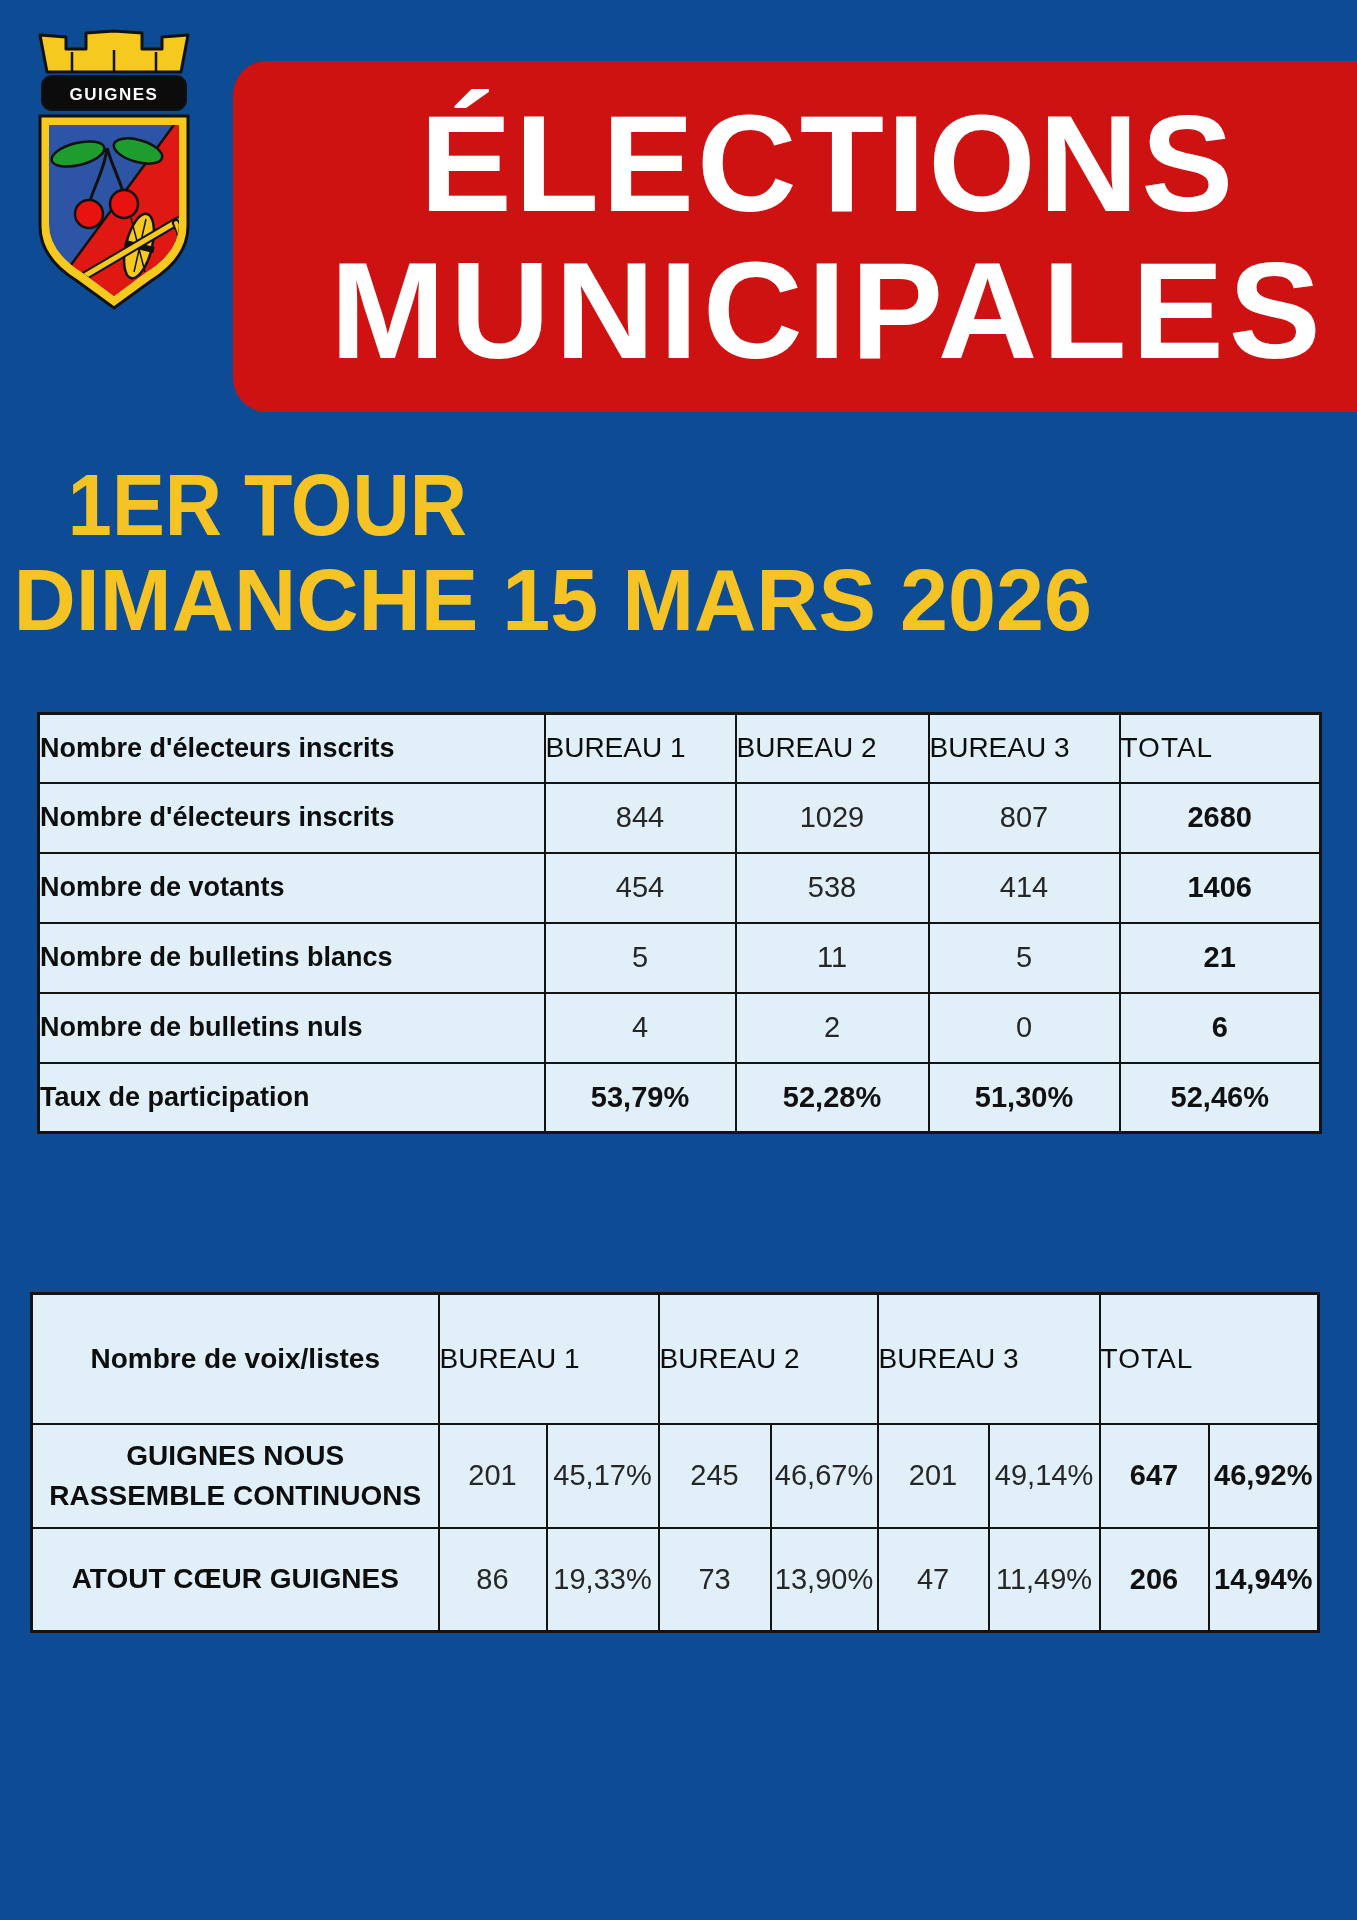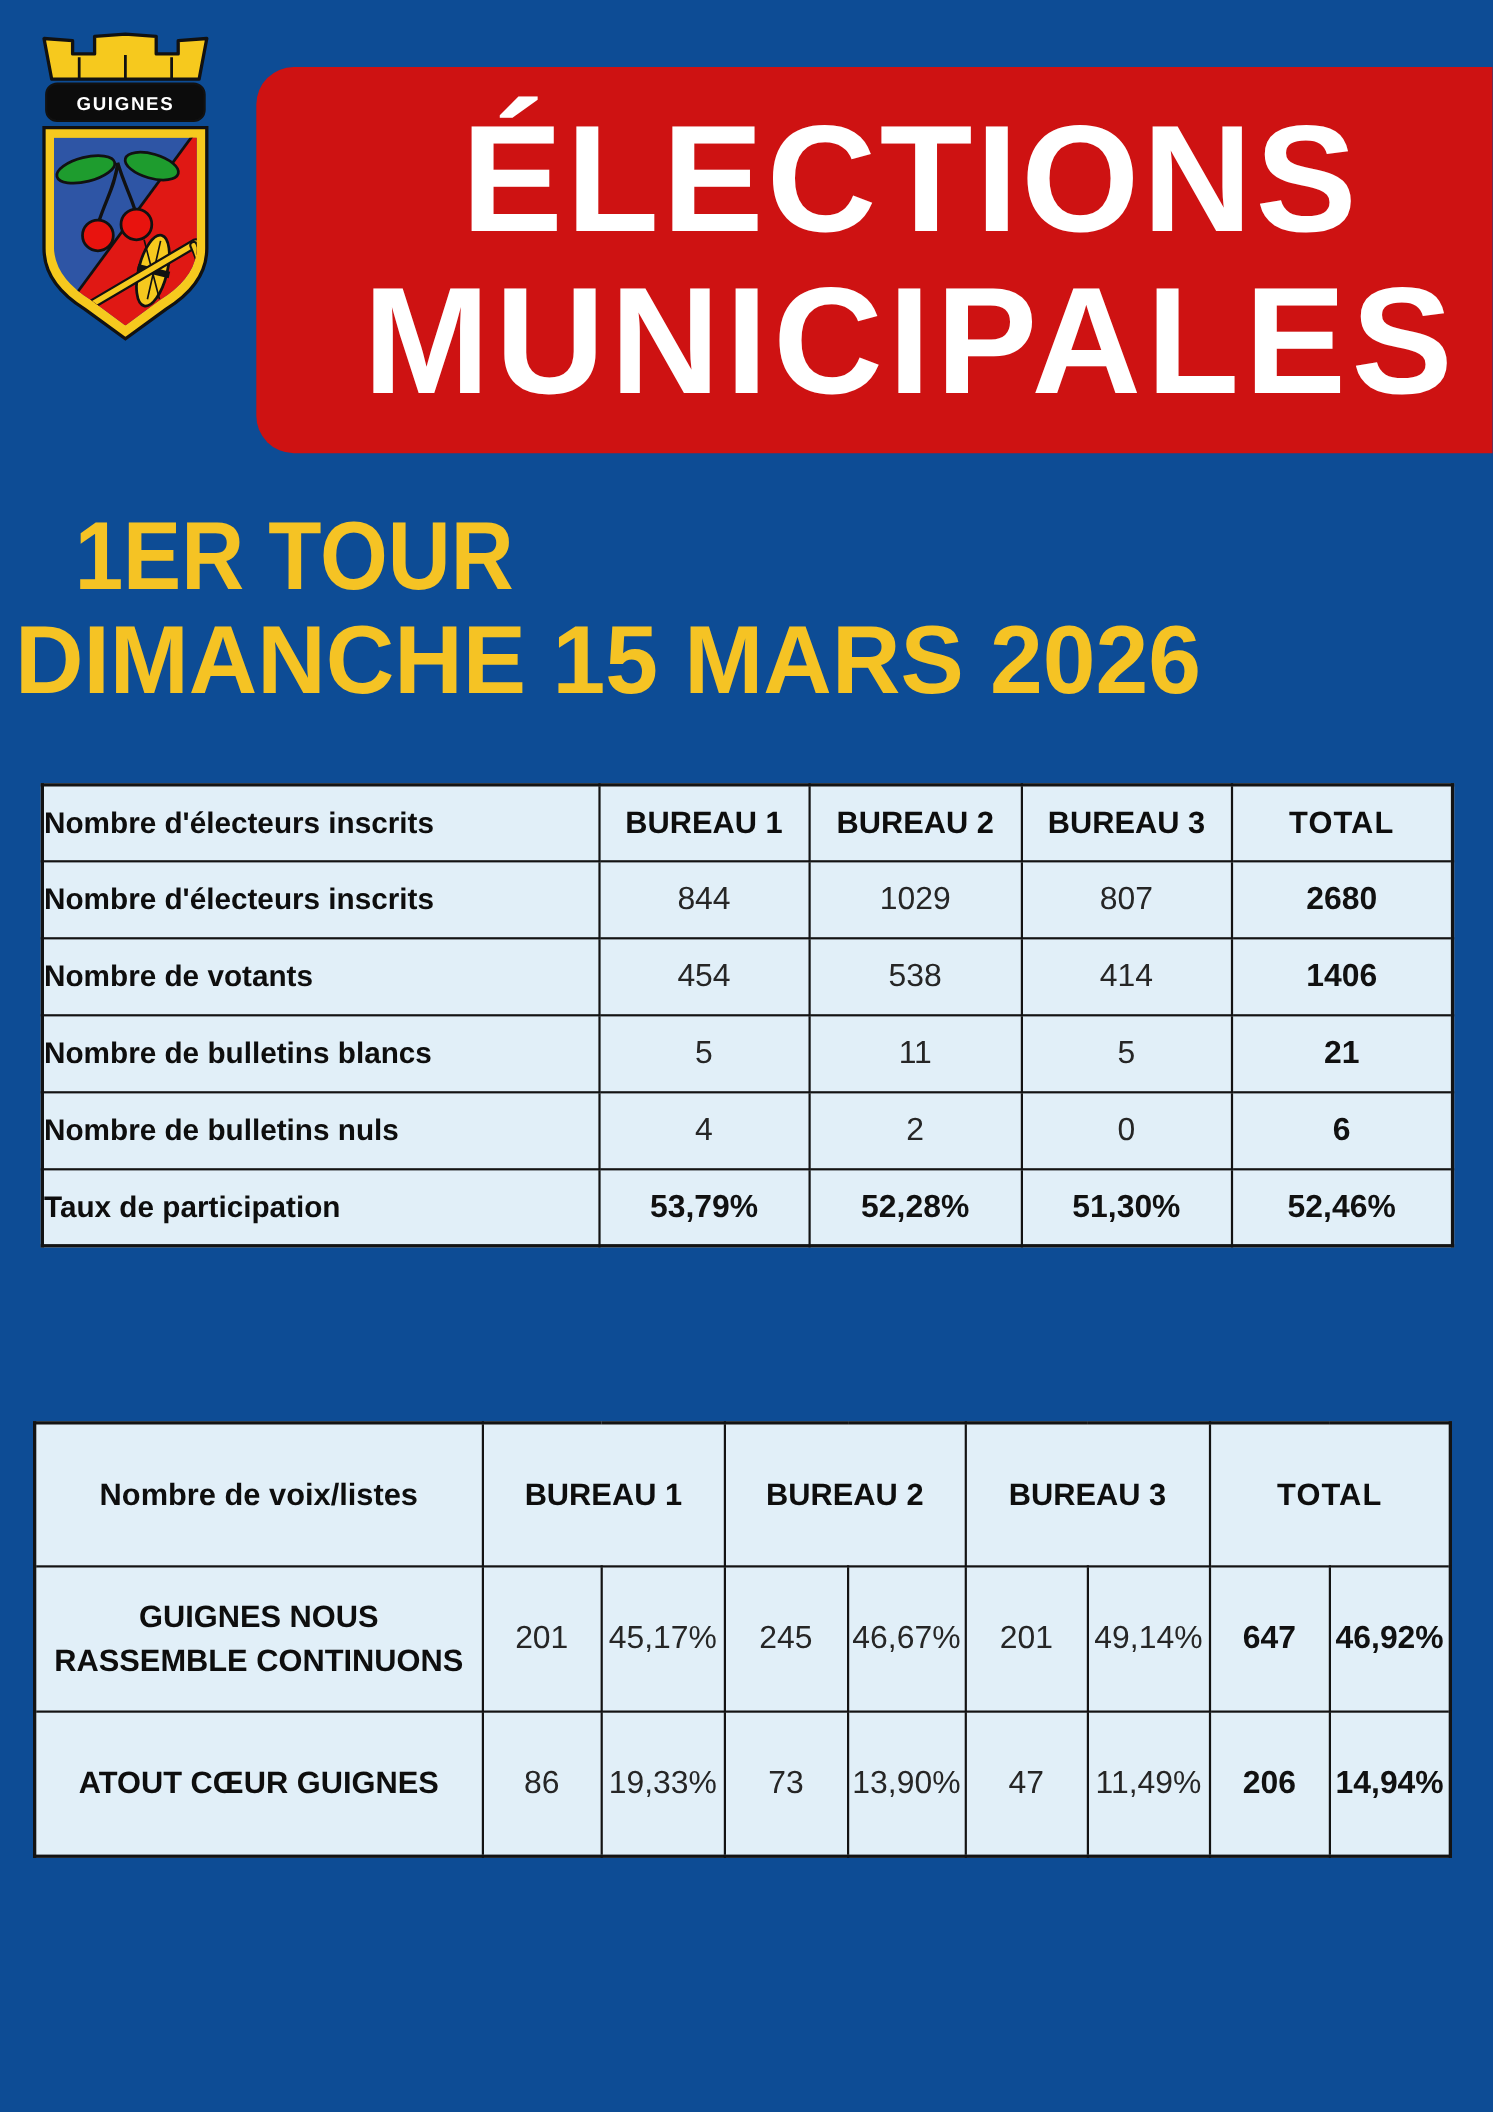--- a/index.html
+++ b/index.html
@@ -29,24 +29,24 @@
   table.tbl{
     position:absolute;border-collapse:collapse;background:#E1EFF8;
     table-layout:fixed;border:3px solid #131313;
   }
   .tbl td{border:2px solid #131313;padding:0;vertical-align:middle;overflow:hidden;}
   .t1{left:37px;top:712px;width:1282px;}
   .t1 tr.hrow{height:69px;}
   .t1 tr.drow{height:70px;}
   .t2{left:30px;top:1292px;width:1287px;}
   .t2 tr.hrow{height:130px;}
-  .t2 tr.drow{height:132px;margin-left:16px;}
+  .t2 tr.drow{height:104px;margin-left:16px;}
   .lblcell{text-align:left;padding-left:12px;font-weight:bold;font-size:27px;color:#0E0E0E;}
   .namecell{text-align:center;padding-left:13px;font-weight:bold;font-size:28px;line-height:1.42;color:#0E0E0E;}
-  .hdrcell{text-align:center;font-weight:bold;font-size:28px;color:#0E0E0E;}
+  .hdrcell{font-weight:normal;font-size:28px;color:#0E0E0E;}
   .totalhdr{letter-spacing:1px;}
   .numcell{text-align:center;font-size:29px;color:#262626;}
   .boldnum{font-weight:bold;color:#111111;}
 </style>
 </head>
 <body>
 
 <div class="page">
 
   <svg class="coat" width="176" height="294" viewBox="0 0 176 294">

